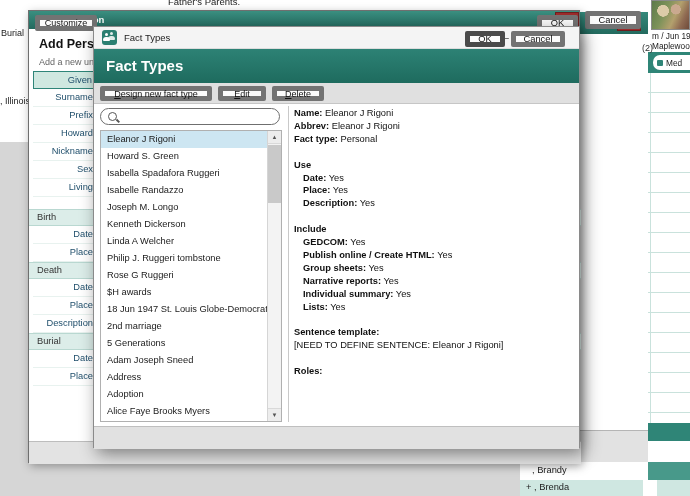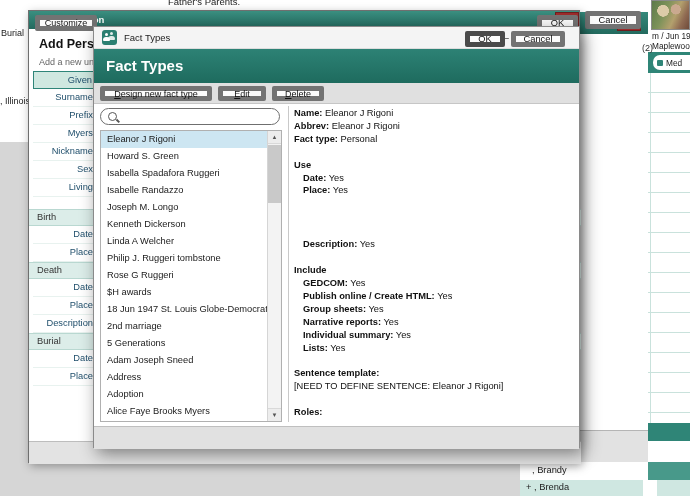--- a/index.html
+++ b/index.html
@@ -186,21 +186,21 @@
       </span>
     <span id="ap-title-text">Add Person</span>
     <div id="ap-close">×</div>
   </div>
   <div id="ap-heading">Add Person</div>
   <div id="ap-sub">Add a new unlin</div>
   <div id="ap-fields">
       <div class="ap-row ap-row-sel">Given</div>
       <div class="ap-row">Surname</div>
       <div class="ap-row">Prefix</div>
-      <div class="ap-row">Myers</div>
+      <div class="ap-row">Howard</div>
       <div class="ap-row">Nickname</div>
       <div class="ap-row">Sex</div>
       <div class="ap-row">Living</div>
     </div>
   <div id="ap-sections">
       <div class="ap-band">Birth</div>
       <div class="ap-row">Date</div>
       <div class="ap-row">Place</div>
       <div class="ap-band">Death</div>
       <div class="ap-row">Date</div>
@@ -267,21 +267,21 @@
     </div>
     <div id="ft-divider"></div>
     <div id="ft-details">
         <div class="dline"><span class="bold">Name:</span> Eleanor J Rigoni</div>
         <div class="dline"><span class="bold">Abbrev:</span> Eleanor J Rigoni</div>
         <div class="dline"><span class="bold">Fact type:</span> Personal</div>
         <div class="dline">&nbsp;</div>
         <div class="dline"><span class="bold">Use</span></div>
         <div class="dline" style="padding-left: 9px;"><span class="bold">Date:</span> Yes</div>
         <div class="dline" style="padding-left: 9px;"><span class="bold">Place:</span> Yes</div>
-        <div class="dline" style="padding-left: 9px; margin-top: 41px;"><span class="bold">Description:</span> Yes</div>
+        <div class="dline" style="padding-left: 9px;"><span class="bold">Description:</span> Yes</div>
         <div class="dline">&nbsp;</div>
         <div class="dline"><span class="bold">Include</span></div>
         <div class="dline" style="padding-left: 9px;"><span class="bold">GEDCOM:</span> Yes</div>
         <div class="dline" style="padding-left: 9px;"><span class="bold">Publish online / Create HTML:</span> Yes</div>
         <div class="dline" style="padding-left: 9px;"><span class="bold">Group sheets:</span> Yes</div>
         <div class="dline" style="padding-left: 9px;"><span class="bold">Narrative reports:</span> Yes</div>
         <div class="dline" style="padding-left: 9px;"><span class="bold">Individual summary:</span> Yes</div>
         <div class="dline" style="padding-left: 9px;"><span class="bold">Lists:</span> Yes</div>
         <div class="dline">&nbsp;</div>
         <div class="dline"><span class="bold">Sentence template:</span></div>

